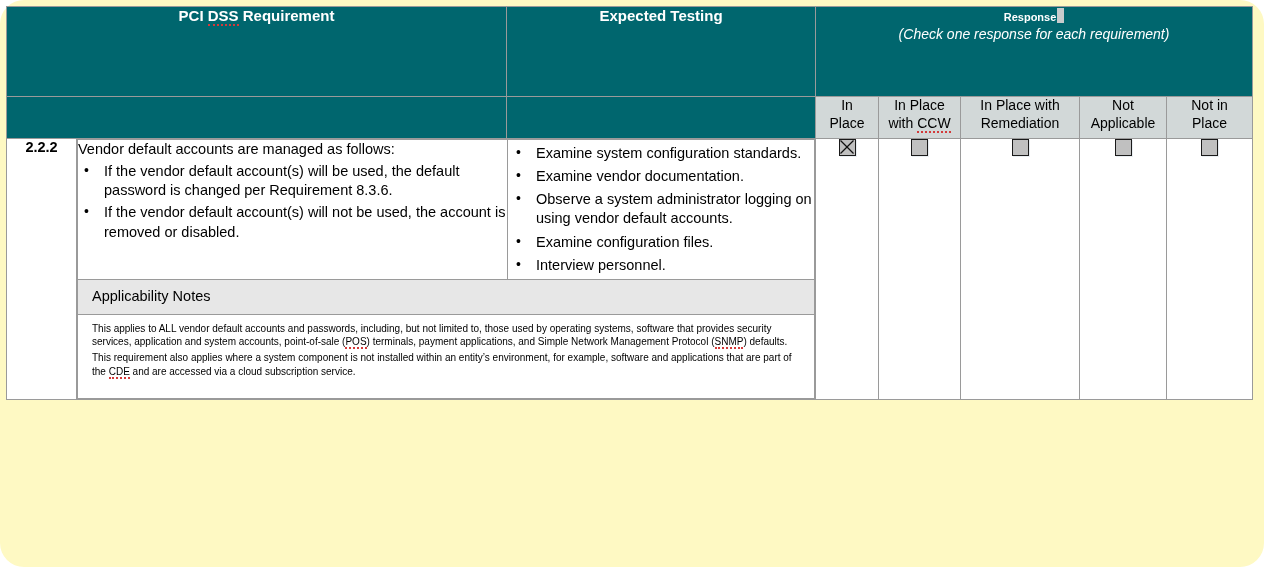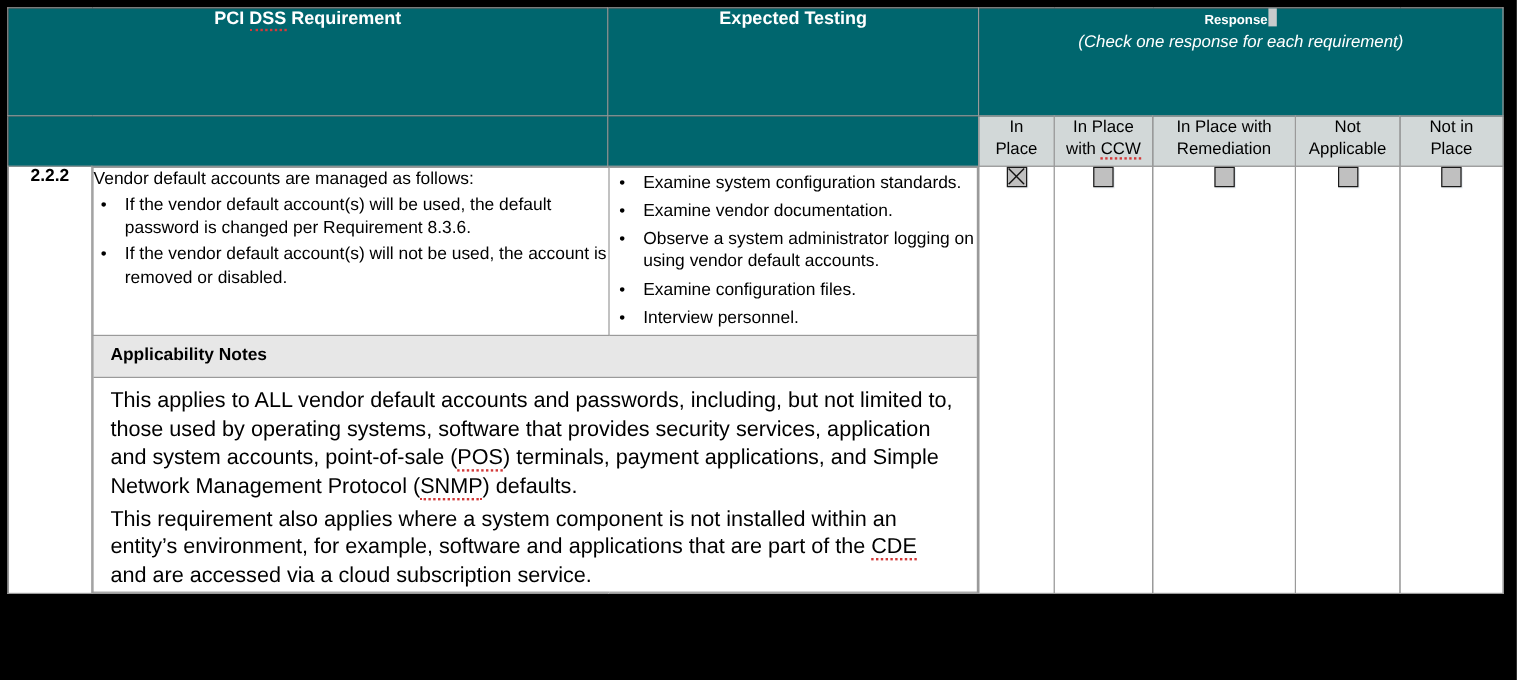--- a/index.html
+++ b/index.html
@@ -12,23 +12,24 @@
     height: 567px;
     font-family: "Liberation Sans", sans-serif;
     color: #000000;
     overflow: hidden;
   }
 
   .sheet {
     position: relative;
     width: 1264px;
     height: 567px;
-    background: #000000;
+    background: #fef9c3;
     box-sizing: border-box;
     padding: 6px 12px 0 6px;
+    border-radius: 24px;
   }
 
   table.saq {
     border-collapse: collapse;
     table-layout: fixed;
     width: 1246px;
     border: 1px solid #9a9a9a;
   }
 
   table.saq td, table.saq th {
@@ -170,30 +171,30 @@
   }
   .test-text ul.plain li { padding-left: 28px; margin: 4px 0 4px 0; }
   .test-text ul.plain li .bullet { left: 8px; }
 
   
   .appl-wrap {
     border-top: 1px solid #9a9a9a;
   }
   .appl-title {
     background: #e7e7e7;
-    font-weight: bold;
+    font-weight: normal;
     font-size: 14.5px;
     padding: 8px 12px 10px 14px;
     border-bottom: 1px solid #9a9a9a;
   }
   .appl-body {
     background: #ffffff;
-    font-size: 18px;
+    font-size: 10px;
     line-height: 1.33;
-    padding: 7px 18px 1px 14px;
+    padding: 7px 18px 20px 14px;
   }
   .appl-body p { margin: 0 0 3px 0; }
   .appl-body p:last-child { margin-bottom: 0; }
 
   
   .chk {
     display: inline-block;
     width: 17px;
     height: 17px;
     background: #c0c0c0;

